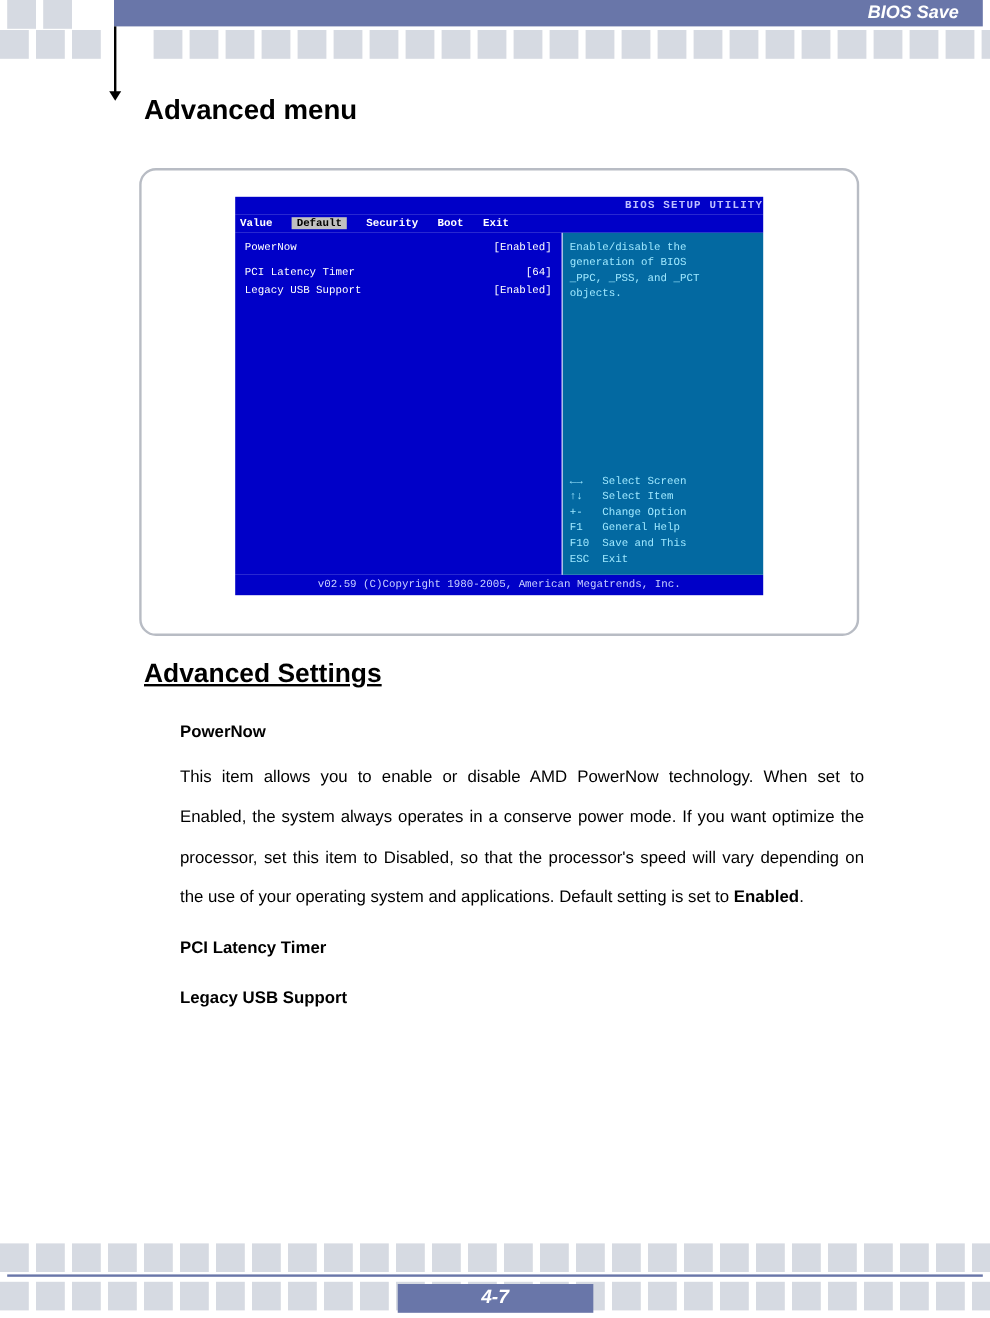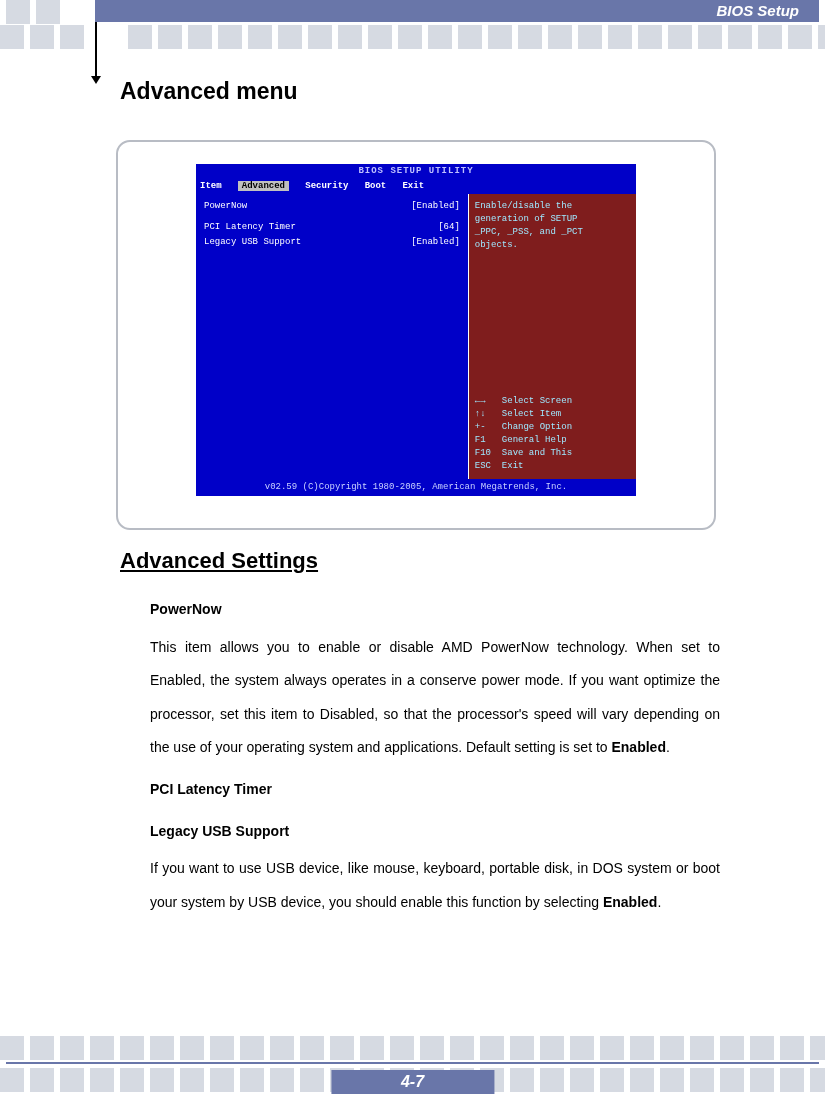--- a/index.html
+++ b/index.html
@@ -97,21 +97,21 @@
     width:440px;
     position:relative;
     font-family: "Courier New", monospace;
     font-size:9px;
     line-height:13px;
     color:#fff;
   }
   .bios-title {
     background:#0000c8;
     color:#bfc0ff;
-    text-align:center;
+    text-align:right;
     font-weight:bold;
     letter-spacing:1px;
     padding:1px 0;
   }
   .bios-menu {
     background:#0000c8;
     color:#fff;
     padding:1px 4px;
     font-weight:bold;
   }
@@ -126,21 +126,21 @@
   }
   .bios-left {
     flex:1.35;
     background:#0000c8;
     padding:6px 8px;
     box-sizing:border-box;
     border-right:1px solid #fff;
   }
   .bios-right {
     width:38%;
-    background:#7f1d1d;
+    background:#0369a1;
     padding:6px 6px;
     box-sizing:border-box;
     color:#9fe8ff;
     position:relative;
   }
   .bios-row { display:flex; justify-content:space-between; color:#fff; margin-bottom:2px;}
   .help-keys { position:absolute; bottom:6px; left:6px; right:22px; color:#9fe8ff;}
   .bios-footer {
     background:#0000c8;
     color:#c8d0ff;
@@ -201,38 +201,38 @@
   .em { font-weight:bold; }
 </style>
 </head>
 <body>
 
 <div class="sq-left-col">
   <span class="big-sq"></span><span class="big-sq"></span>
 </div>
 
 <div class="top-bar">
-  <span>BIOS Setup</span>
+  <span>BIOS Save</span>
 </div>
 
 <div class="sq-row-top">
   <span class="sq"></span><span class="sq"></span><span class="sq" style="margin-right:40px"></span>
   <span class="sq"></span><span class="sq"></span><span class="sq"></span><span class="sq"></span><span class="sq"></span><span class="sq"></span><span class="sq"></span><span class="sq"></span><span class="sq"></span><span class="sq"></span><span class="sq"></span><span class="sq"></span><span class="sq"></span><span class="sq"></span><span class="sq"></span><span class="sq"></span><span class="sq"></span><span class="sq"></span><span class="sq"></span><span class="sq"></span><span class="sq"></span><span class="sq"></span><span class="sq"></span><span class="sq"></span>
 </div>
 
 <div class="vline"></div>
 
 <div class="main-title">Advanced menu</div>
 
 <div class="bios-frame">
   <div class="bios-screen">
     <div class="bios-title">BIOS SETUP UTILITY</div>
     <div class="bios-menu">
-      <span>Item</span>&nbsp;&nbsp;
-      <span class="sel">Advanced</span>&nbsp;&nbsp;
+      <span>Value</span>&nbsp;&nbsp;
+      <span class="sel">Default</span>&nbsp;&nbsp;
       <span>Security</span>&nbsp;&nbsp;
       <span>Boot</span>&nbsp;&nbsp;
       <span>Exit</span>
     </div>
     <div class="bios-body">
       <div class="bios-left">
         <div class="bios-row">
           <span>PowerNow</span>
           <span>[Enabled]</span>
         </div>
@@ -241,21 +241,21 @@
           <span>PCI Latency Timer</span>
           <span>[64]</span>
         </div>
         <div class="bios-row">
           <span>Legacy USB Support</span>
           <span>[Enabled]</span>
         </div>
       </div>
       <div class="bios-right">
         <div>Enable/disable the</div>
-        <div>generation of SETUP</div>
+        <div>generation of BIOS</div>
         <div>_PPC, _PSS, and _PCT</div>
         <div>objects.</div>
         <div class="help-keys">
           <div><span>←→</span>&nbsp;&nbsp;&nbsp;<span>Select Screen</span></div>
           <div><span>↑↓</span>&nbsp;&nbsp;&nbsp;<span>Select Item</span></div>
           <div><span>+-</span>&nbsp;&nbsp;&nbsp;<span>Change Option</span></div>
           <div><span>F1</span>&nbsp;&nbsp;&nbsp;<span>General Help</span></div>
           <div><span>F10</span>&nbsp;&nbsp;<span>Save and This</span></div>
           <div><span>ESC</span>&nbsp;&nbsp;<span>Exit</span></div>
         </div>
@@ -267,23 +267,20 @@
 
 <div class="section-title">Advanced Settings</div>
 
 <div class="body-text">
   <h4>PowerNow</h4>
   <p>
     <span>This item allows you to enable or disable AMD PowerNow technology. When set to Enabled, the system always operates in a conserve power mode.   If you want optimize the processor, set this item to Disabled, so that the processor's speed will vary depending on the use of your operating system and applications.   Default setting is set to </span><span class="em">Enabled</span><span>.</span>
   </p>
   <h4>PCI Latency Timer</h4>
   <h4>Legacy USB Support</h4>
-  <p>
-    <span>If you want to use USB device, like mouse, keyboard, portable disk, in DOS system or boot your system by USB device, you should enable this function by selecting </span><span class="em">Enabled</span><span>.</span>
-  </p>
 </div>
 
 <div class="sq-row-bottom1">
   <span class="sq"></span><span class="sq"></span><span class="sq"></span><span class="sq"></span><span class="sq"></span><span class="sq"></span><span class="sq"></span><span class="sq"></span><span class="sq"></span><span class="sq"></span><span class="sq"></span><span class="sq"></span><span class="sq"></span><span class="sq"></span><span class="sq"></span><span class="sq"></span><span class="sq"></span><span class="sq"></span><span class="sq"></span><span class="sq"></span><span class="sq"></span><span class="sq"></span><span class="sq"></span><span class="sq"></span><span class="sq"></span><span class="sq"></span><span class="sq"></span><span class="sq"></span>
 </div>
 <div class="hrule"></div>
 <div class="sq-row-bottom2">
   <span class="sq"></span><span class="sq"></span><span class="sq"></span><span class="sq"></span><span class="sq"></span><span class="sq"></span><span class="sq"></span><span class="sq"></span><span class="sq"></span><span class="sq"></span><span class="sq"></span><span class="sq"></span><span class="sq"></span><span class="sq"></span><span class="sq"></span><span class="sq"></span><span class="sq"></span><span class="sq"></span><span class="sq"></span><span class="sq"></span><span class="sq"></span><span class="sq"></span><span class="sq"></span><span class="sq"></span><span class="sq"></span><span class="sq"></span><span class="sq"></span><span class="sq"></span>
 </div>
 <div class="pagenum">4-7</div>

